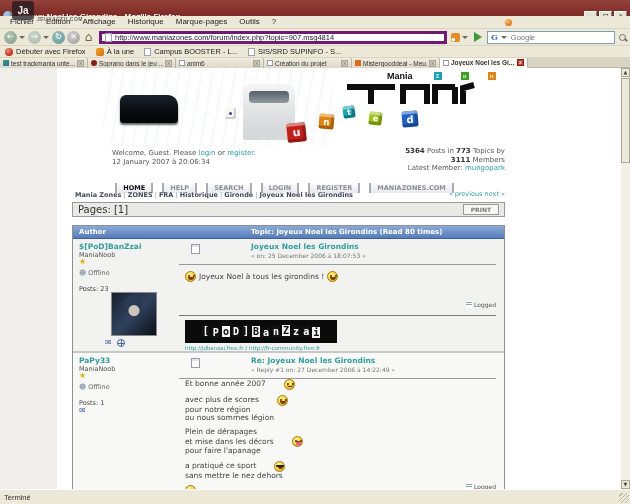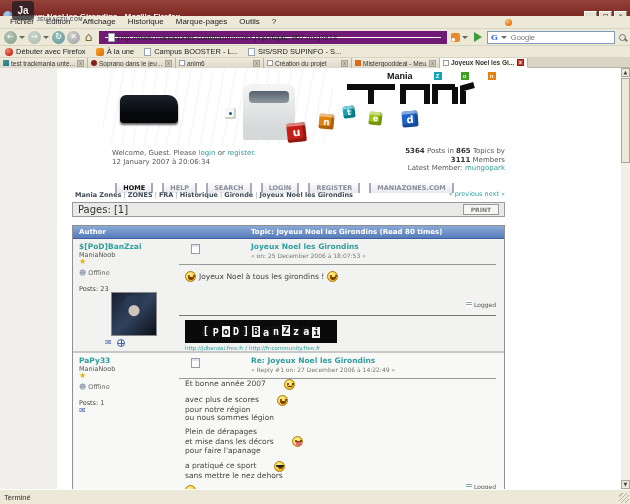--- a/index.html
+++ b/index.html
@@ -37,21 +37,21 @@
     border-bottom:1px solid #d8d4c0;display:flex;align-items:center;padding:0 4px;gap:2px}
   .navbtn{width:13px;height:13px;border-radius:50%;color:#fff;font-size:8px;line-height:12px;
     text-align:center;flex:0 0 auto;font-family:"DejaVu Sans",sans-serif}
   .nav-back{background:radial-gradient(circle at 40% 35%,#b6c8b8,#7f9a84)}
   .nav-fwd{background:radial-gradient(circle at 40% 35%,#ccd8cc,#a3b5a6)}
   .nav-reload{background:radial-gradient(circle at 40% 35%,#9fc6c2,#55908e)}
   .nav-stop{background:radial-gradient(circle at 40% 35%,#d0d0d0,#9a9a9a)}
   .nav-home{background:transparent;color:#7a6434;font-size:12px;line-height:13px}
   .caret{width:0;height:0;border-left:3px solid transparent;border-right:3px solid transparent;
     border-top:3px solid #6a6a5a;flex:0 0 auto;margin-right:1px}
-  .urlfield{height:13px;flex:1 1 auto;background:#fff;border:6px solid #701a75;display:flex;
+  .urlfield{height:13px;flex:1 1 auto;background:#fff;border:3px solid #701a75;display:flex;
     align-items:center;gap:3px;padding:0 3px;margin:0 2px}
   .page-ico{width:7px;height:9px;background:#fff;border:1px solid #9aa4b0;flex:0 0 auto}
   .urltext{font-size:7.5px;color:#222;white-space:nowrap;overflow:hidden;border:0;outline:0;
     width:100%;font-family:"Liberation Sans",sans-serif;background:transparent}
   .feed-ico{width:9px;height:9px;border-radius:2px;flex:0 0 auto;
     background:radial-gradient(circle at 25% 75%,#fff 1.5px,#e88a2a 2px 100%)}
   .gobtn{width:0;height:0;border-top:5px solid transparent;border-bottom:5px solid transparent;
     border-left:8px solid #3d9a3d;flex:0 0 auto;margin:0 3px}
   .searchfield{height:13px;width:128px;background:#fff;border:1px solid #7f9db9;display:flex;
     align-items:center;gap:3px;padding:0 3px;flex:0 0 auto}
@@ -362,21 +362,21 @@
 
     <div class="welcome1">
       <span>Welcome, Guest. Please</span>
       <a class="tlink">login</a>
       <span>or</span>
       <a class="tlink">register.</a>
     </div>
     <div class="welcome2">12 January 2007 à 20:06:34</div>
     <div class="stats">
       <div>
-        <b>5364</b><span> Posts in </span><b>865</b><span> Topics by</span>
+        <b>5364</b><span> Posts in </span><b>773</b><span> Topics by</span>
       </div>
       <div>
         <b>3111</b><span> Members</span>
       </div>
       <div>
         <span>Latest Member: </span><a class="tlink">mungopark</a>
       </div>
     </div>
 
     <div class="mainmenu">

